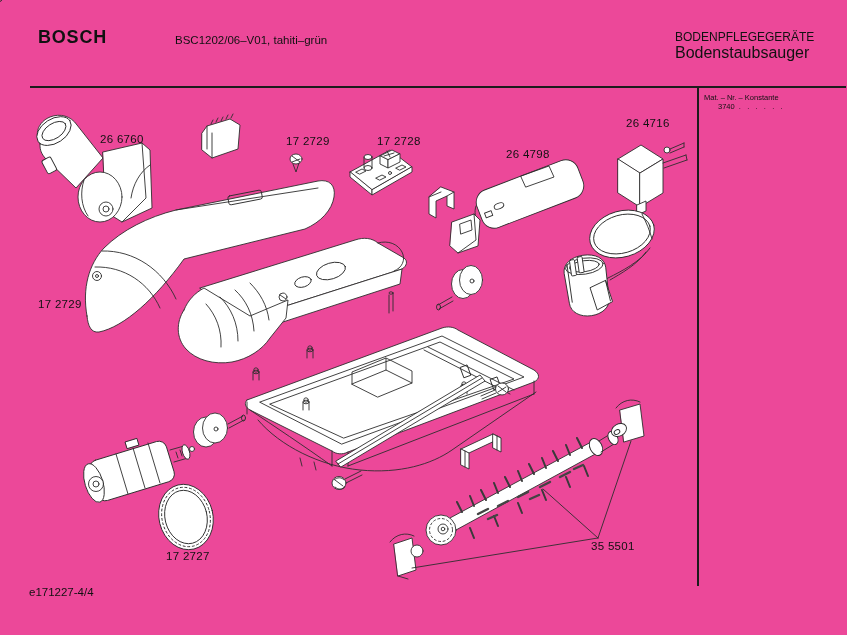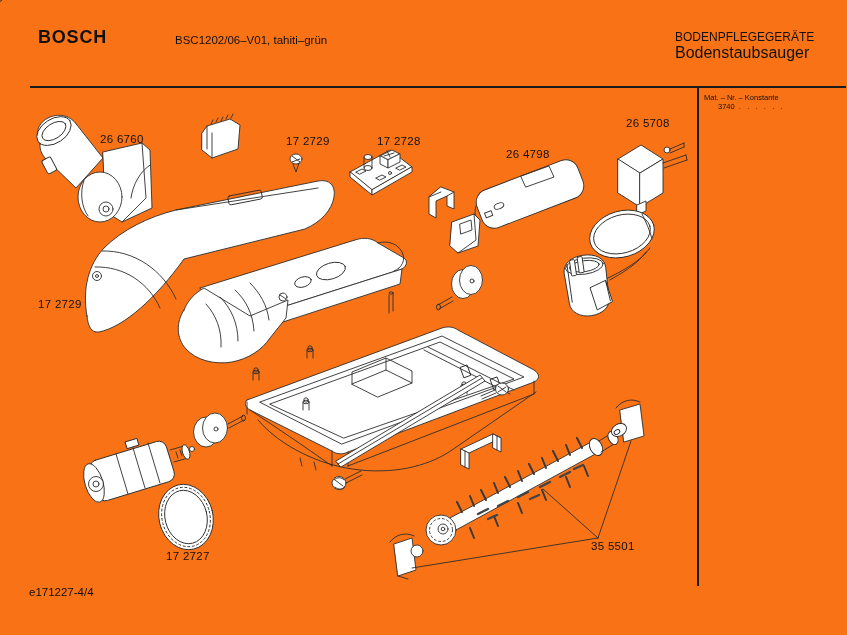--- a/index.html
+++ b/index.html
@@ -1,16 +1,16 @@
 <!DOCTYPE html>
 <html><head>
 <meta charset="utf-8">
 <style>
   html,body{margin:0;padding:0;background:#fff;}
-  .page{position:relative;width:847px;height:635px;background:#f97316;overflow:hidden;
+  .page{position:relative;width:847px;height:635px;background:#ec4899;overflow:hidden;
         font-family:"Liberation Sans", sans-serif;color:#111;}
   .abs{position:absolute;white-space:nowrap;}
   .brand{left:38px;top:27px;font-size:18px;font-weight:700;letter-spacing:.8px;}
   .model{left:175px;top:34px;font-size:11.5px;}
   .division{left:675px;top:30px;font-size:12px;}
   .product{left:675px;top:44px;font-size:16px;}
   .rule-h{left:30px;top:86px;width:816px;height:2px;background:#1c1c1c;}
   .rule-v{left:697px;top:87px;width:2px;height:499px;background:#1c1c1c;}
   .matnr-label{left:704px;top:93px;font-size:7.5px;}
   .matnr-value{left:718px;top:102px;font-size:7.5px;white-space:pre;}
@@ -266,19 +266,19 @@
     </g>
     <g class="ln">
       <path d="M598,538 L543,489 M598,538 L631,441 M598,538 L412,568"></path>
     </g>
   </svg>
 
   <div class="abs part-label" style="left:100px;top:133px">26 6760</div>
   <div class="abs part-label" style="left:286px;top:135px">17 2729</div>
   <div class="abs part-label" style="left:377px;top:135px">17 2728</div>
   <div class="abs part-label" style="left:506px;top:148px">26 4798</div>
-  <div class="abs part-label" style="left:626px;top:117px">26 5708</div>
+  <div class="abs part-label" style="left:626px;top:117px">26 4716</div>
   <div class="abs part-label" style="left:38px;top:298px">17 2729</div>
   <div class="abs part-label" style="left:166px;top:550px">17 2727</div>
   <div class="abs part-label" style="left:591px;top:540px">35 5501</div>
 
   <div class="abs footer">e171227-4/4</div>
 </div>
 
 </body></html>

